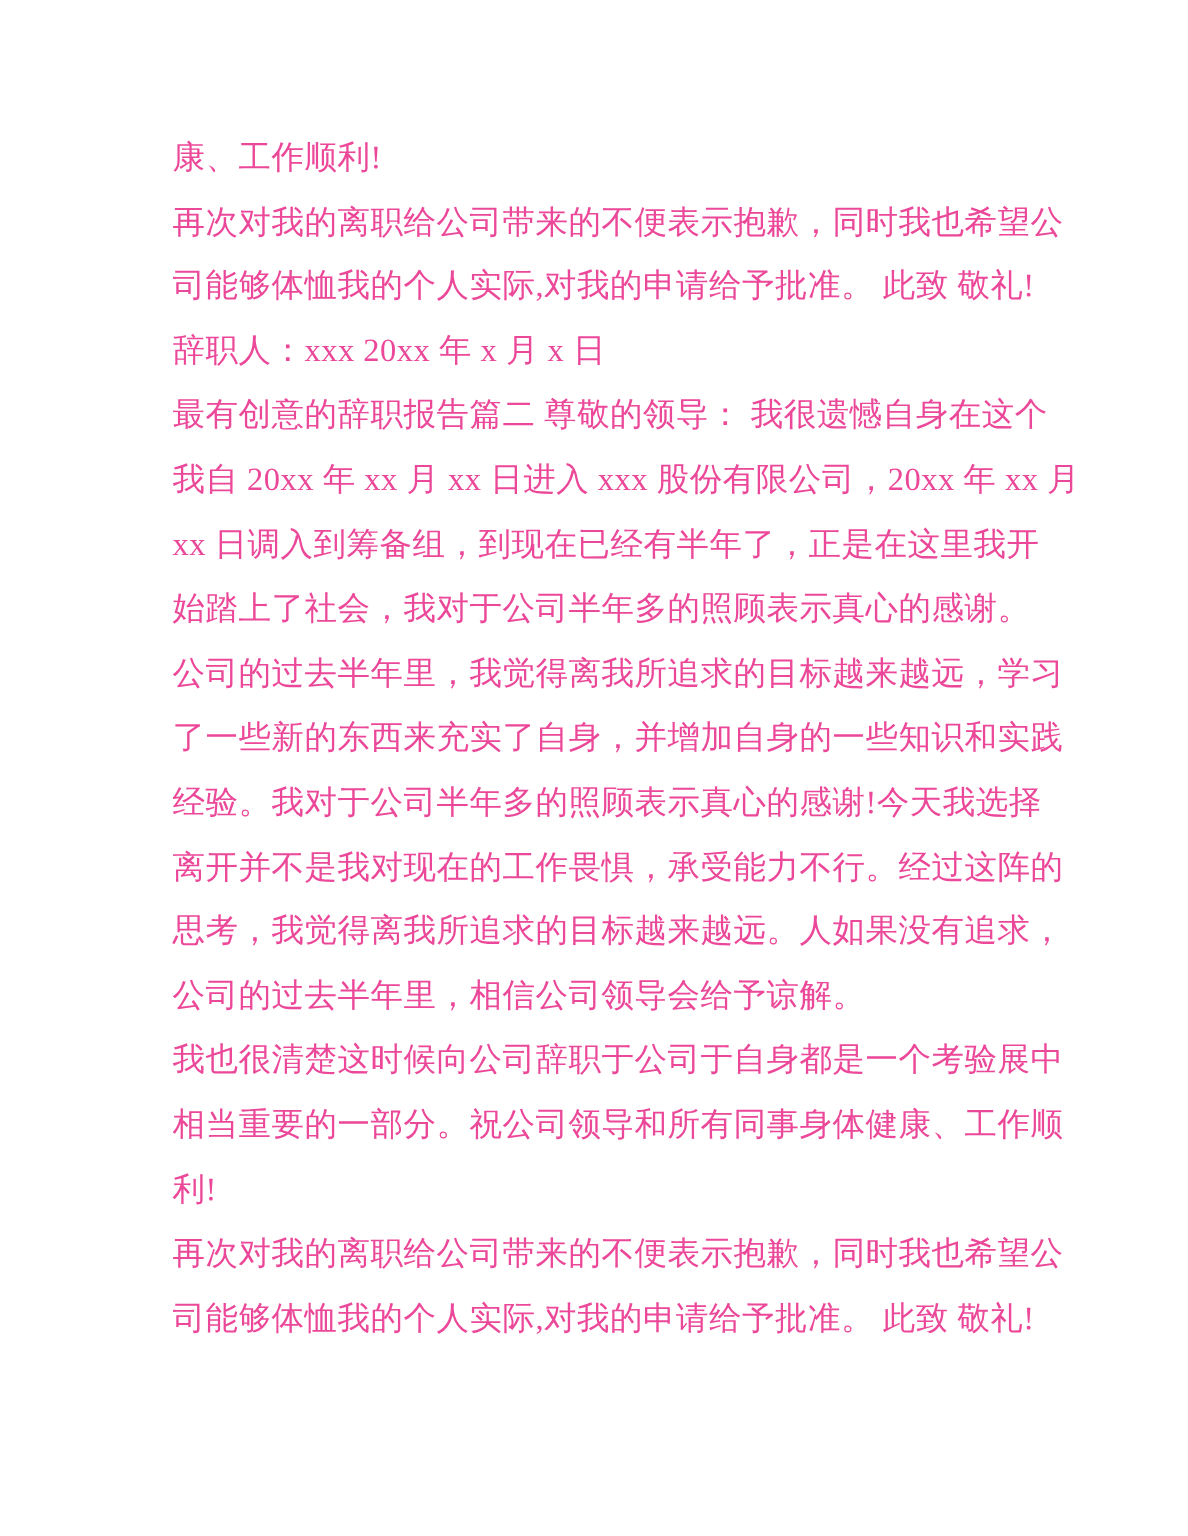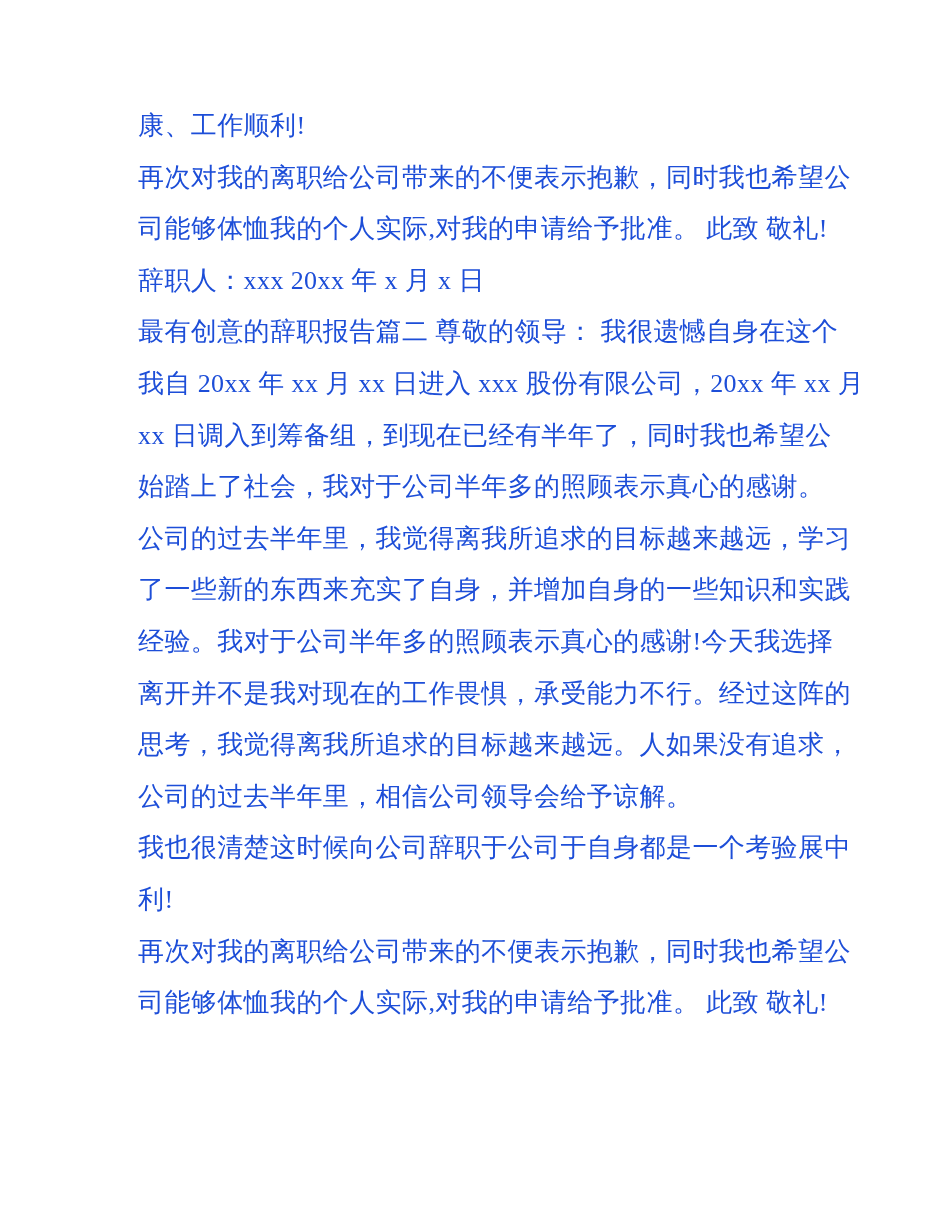--- a/index.html
+++ b/index.html
@@ -27,33 +27,34 @@
     line-height: 51.6px;
     height: 51.6px;
     white-space: nowrap;
     letter-spacing: 0.4px;
   }
 </style>
 </head>
 <body>
 
 <div class="page">
-  <div class="text-block" style="color: #1d4ed8;">
+  <div class="text-block" style="color: #ec4899;">
       <div class="line">康、工作顺利!</div>
       <div class="line">再次对我的离职给公司带来的不便表示抱歉，同时我也希望公</div>
       <div class="line">司能够体恤我的个人实际,对我的申请给予批准。 此致 敬礼!</div>
       <div class="line">辞职人：xxx 20xx 年 x 月 x 日</div>
       <div class="line">最有创意的辞职报告篇二 尊敬的领导： 我很遗憾自身在这个</div>
       <div class="line">我自 20xx 年 xx 月 xx 日进入 xxx 股份有限公司，20xx 年 xx 月</div>
-      <div class="line">xx 日调入到筹备组，到现在已经有半年了，同时我也希望公</div>
+      <div class="line">xx 日调入到筹备组，到现在已经有半年了，正是在这里我开</div>
       <div class="line">始踏上了社会，我对于公司半年多的照顾表示真心的感谢。</div>
       <div class="line">公司的过去半年里，我觉得离我所追求的目标越来越远，学习</div>
       <div class="line">了一些新的东西来充实了自身，并增加自身的一些知识和实践</div>
       <div class="line">经验。我对于公司半年多的照顾表示真心的感谢!今天我选择</div>
       <div class="line">离开并不是我对现在的工作畏惧，承受能力不行。经过这阵的</div>
       <div class="line">思考，我觉得离我所追求的目标越来越远。人如果没有追求，</div>
       <div class="line">公司的过去半年里，相信公司领导会给予谅解。</div>
       <div class="line">我也很清楚这时候向公司辞职于公司于自身都是一个考验展中</div>
+      <div class="line">相当重要的一部分。祝公司领导和所有同事身体健康、工作顺</div>
       <div class="line">利!</div>
       <div class="line">再次对我的离职给公司带来的不便表示抱歉，同时我也希望公</div>
       <div class="line">司能够体恤我的个人实际,对我的申请给予批准。 此致 敬礼!</div>
     </div>
 </div>
 
 </body></html>

